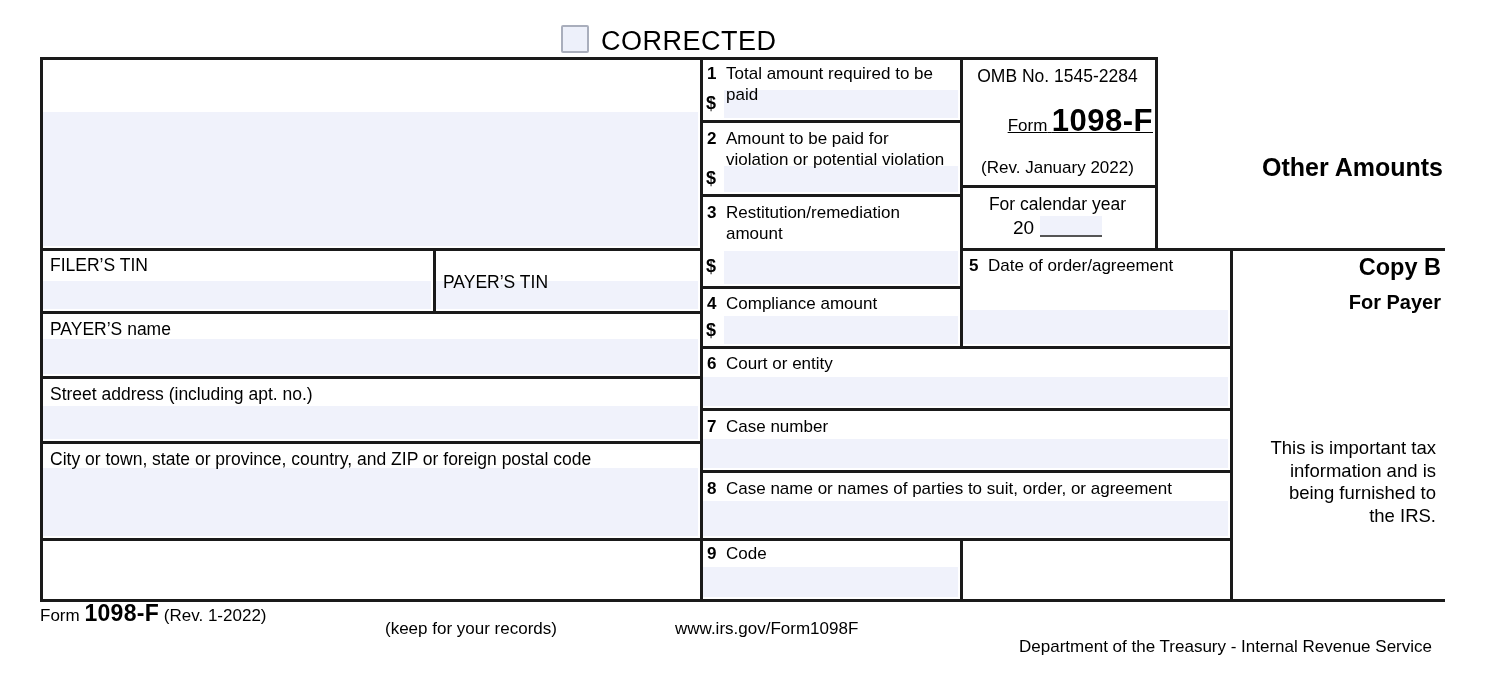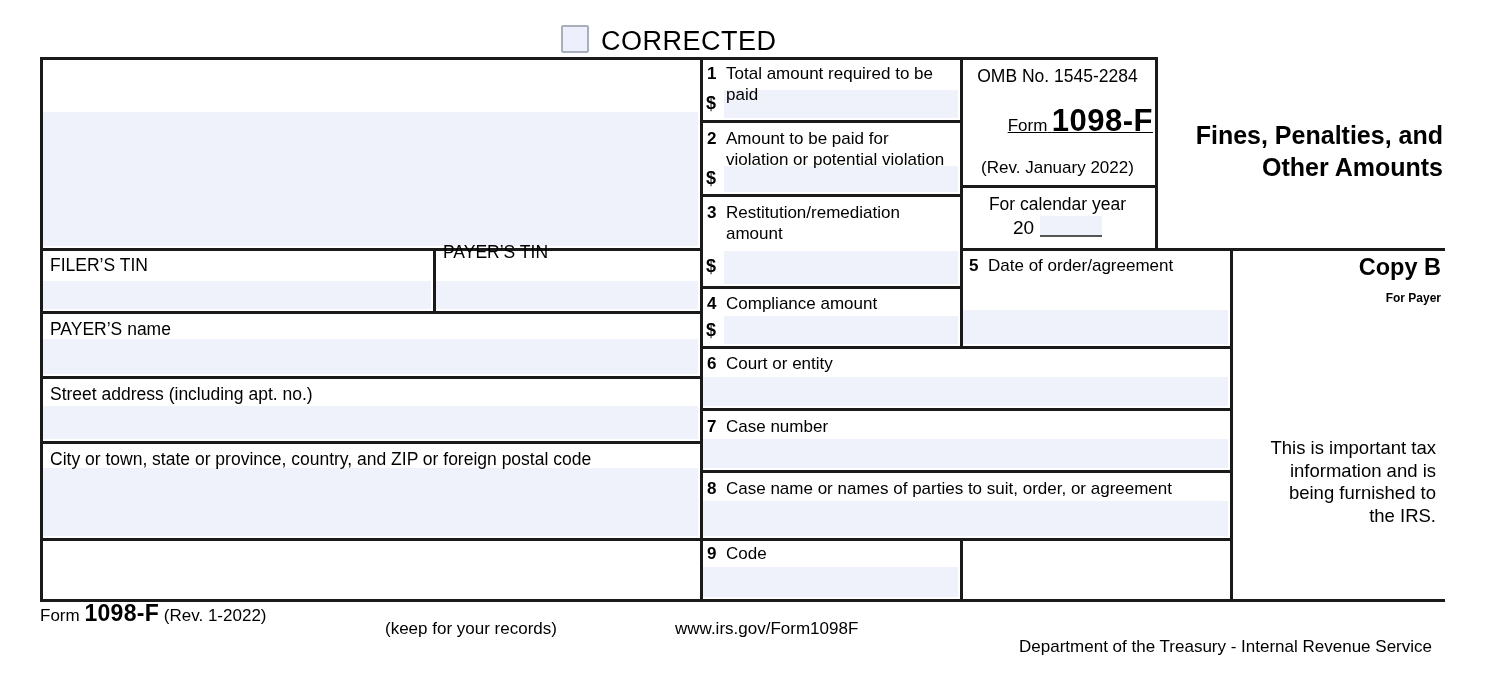--- a/index.html
+++ b/index.html
@@ -74,21 +74,21 @@
   <div class="fill" style="left:724px;top:166px;width:234px;height:26px;"></div>
   <div class="fill" style="left:724px;top:251px;width:234px;height:33px;"></div>
   <div class="fill" style="left:724px;top:316px;width:234px;height:28px;"></div>
   <div class="fill" style="left:963px;top:310px;width:265px;height:34px;"></div>
   <div class="fill" style="left:703px;top:377px;width:525px;height:29px;"></div>
   <div class="fill" style="left:703px;top:439px;width:525px;height:29px;"></div>
   <div class="fill" style="left:703px;top:501px;width:525px;height:35px;"></div>
   <div class="fill" style="left:703px;top:567px;width:255px;height:30px;"></div>
 
   <div class="lbl" style="left:50px;top:255px;">FILER’S TIN</div>
-  <div class="lbl" style="left:443px;top:242px;text-align:right;">PAYER’S TIN</div>
+  <div class="lbl" style="left:443px;top:272px;text-align:right;">PAYER’S TIN</div>
   <div class="lbl" style="left:50px;top:319px;">PAYER’S name</div>
   <div class="lbl" style="left:50px;top:384px;">Street address (including apt. no.)</div>
   <div class="lbl" style="left:50px;top:449px;">City or town, state or province, country, and ZIP or foreign postal code</div>
 
   <div class="boxlbl" style="left:707px;top:64px;width:252px;">
     <span class="num">1</span>
       <span class="txt">Total amount required to be paid</span>
   </div>
   <div class="dollar" style="left:706px;top:93px;">$</div>
 
@@ -138,25 +138,24 @@
   <div class="formline" style="top:103px;">
     <span class="w">Form</span>
     <span class="n">1098-F</span>
   </div>
   <div class="ombbox" style="top:158px;font-size:17px;">(Rev. January 2022)</div>
   <div class="ombbox" style="top:194px;font-size:17.5px;">For calendar year</div>
   <div class="ombbox" style="top:216px;font-size:19px;">
     <span>20</span><span class="calblank"></span>
   </div>
 
-  <div class="title" style="top:123px;">Fines, Penalties, and</div>
   <div class="title" style="top:155px;">Other Amounts</div>
 
   <div class="copyb" style="top:254px;font-size:23.5px;">Copy B</div>
-  <div class="copyb" style="top:291px;font-size:12px;">For Payer</div>
+  <div class="copyb" style="top:291px;font-size:20px;">For Payer</div>
   <div class="note" style="top:437px;">This is important tax
 information and is
 being furnished to
 the IRS.</div>
 
   <div class="footer-item footer-form" style="left:40px;top:600px;">
     <span>Form</span>
     <span class="n">1098-F</span>
     <span>(Rev. 1-2022)</span>
   </div>

